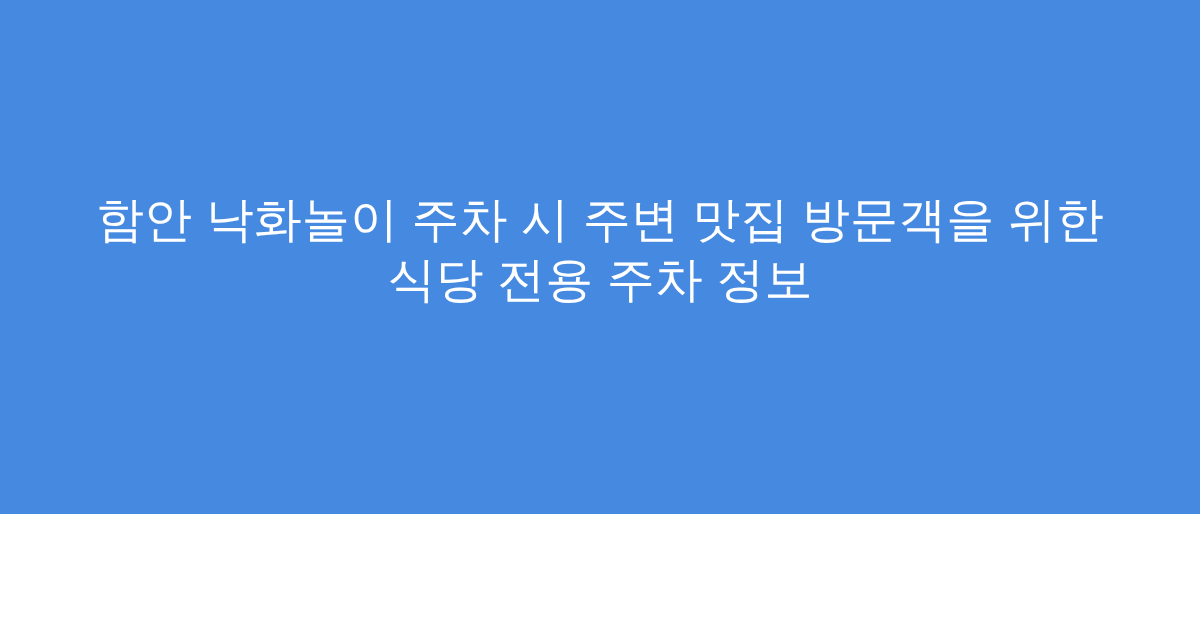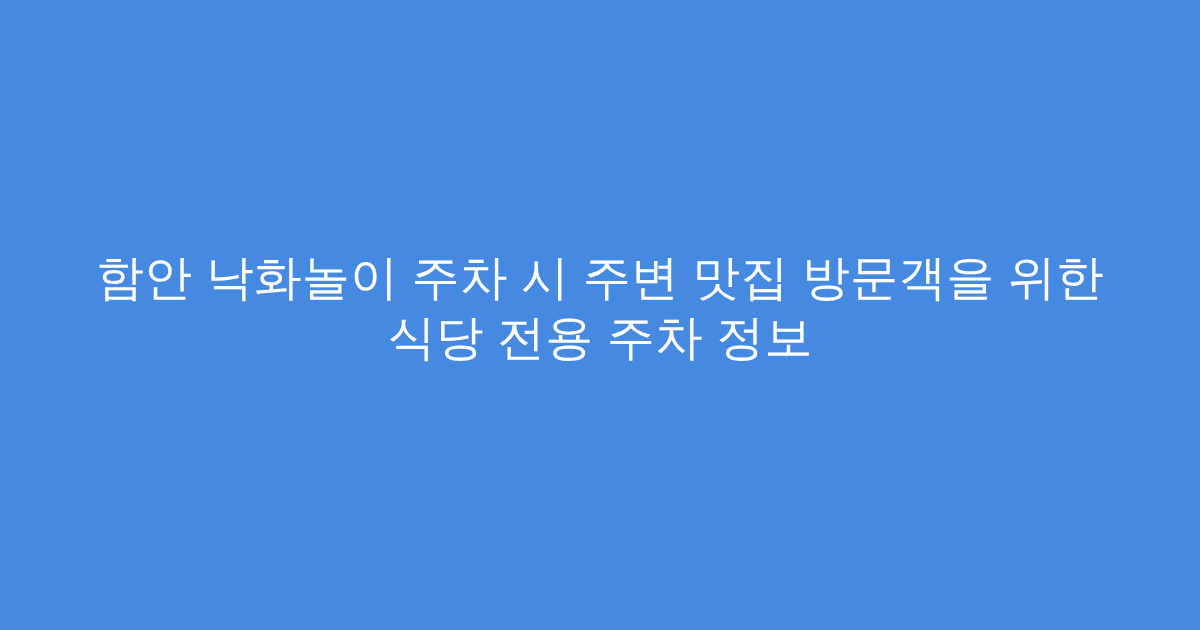--- a/index.html
+++ b/index.html
@@ -12,21 +12,21 @@
     width: 1200px;
     height: 630px;
     overflow: hidden;
     font-family: "Liberation Sans", "DejaVu Sans", sans-serif;
   }
 
   #og-card {
     position: relative;
     box-sizing: border-box;
     width: 1200px;
-    height: 630px;
+    height: 514px;
     display: flex;
     align-items: center;
     justify-content: center;
     background: #4689e0;
     overflow: hidden;
   }
 
   .title-block {
     box-sizing: border-box;
     width: 1200px;

